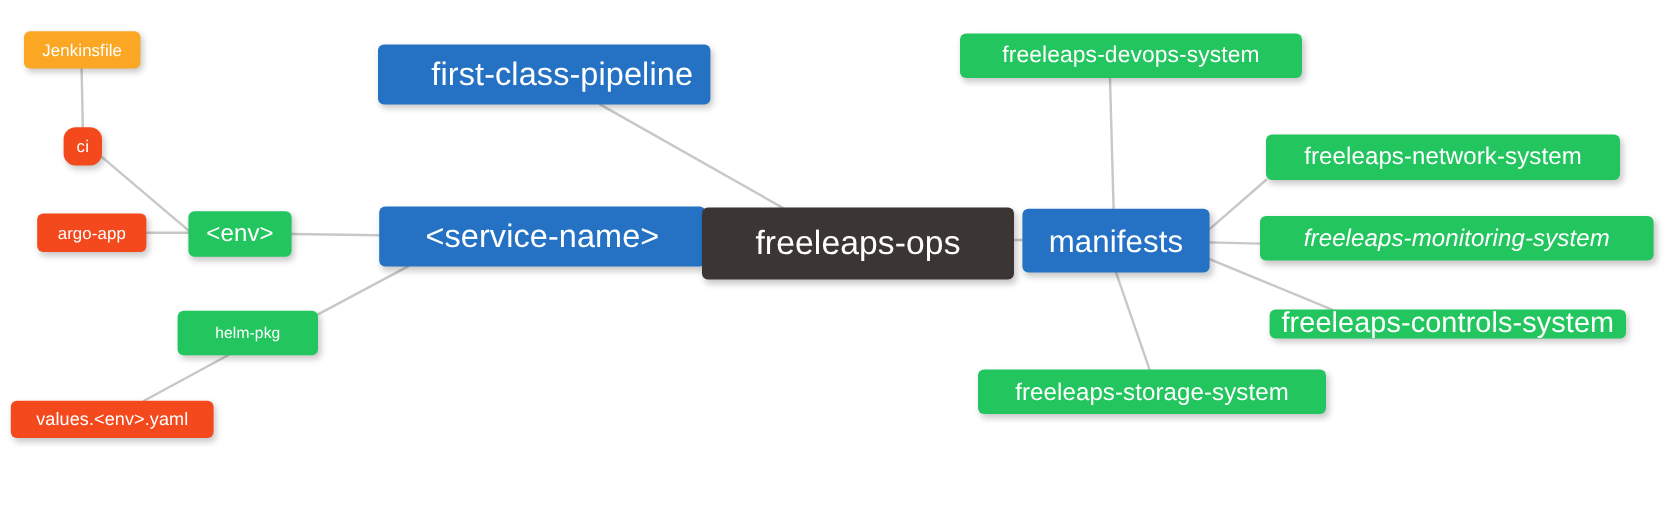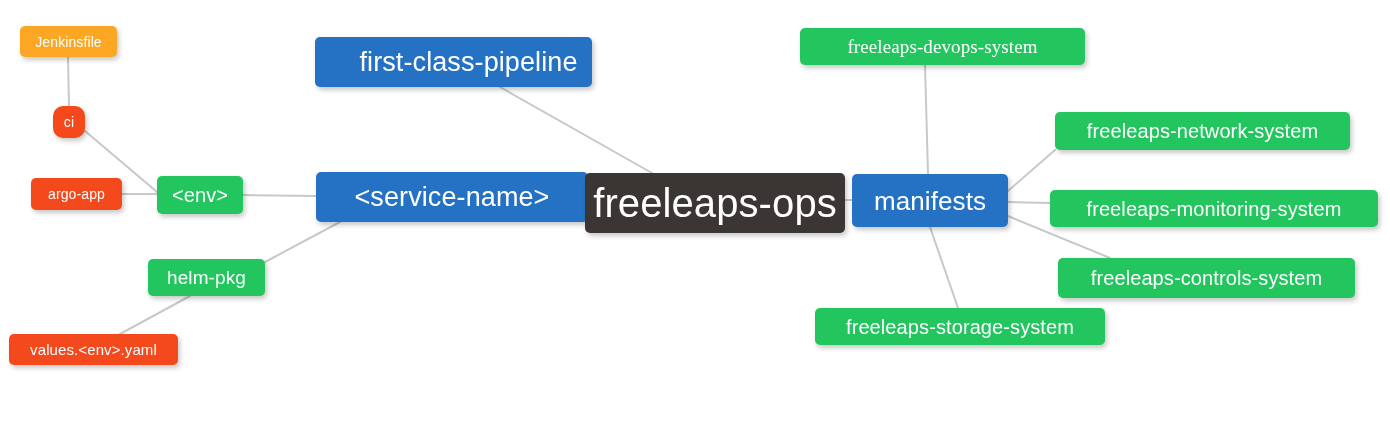--- a/index.html
+++ b/index.html
@@ -64,25 +64,25 @@
       <path d="M 1008,191 L 1055,150" stroke="#c8c8c8" stroke-width="2" fill="none" stroke-linecap="round"></path>
       <path d="M 1008,202 L 1050,203" stroke="#c8c8c8" stroke-width="2" fill="none" stroke-linecap="round"></path>
       <path d="M 1008,216 L 1110,258" stroke="#c8c8c8" stroke-width="2" fill="none" stroke-linecap="round"></path>
       <path d="M 930,227 L 958,308" stroke="#c8c8c8" stroke-width="2" fill="none" stroke-linecap="round"></path>
     </svg>
   <div id="nodes">
       <div class="node n-orange" style="left: 20px; top: 26px; width: 97px; height: 31px; font-size: 14px; text-align: center;">Jenkinsfile</div>
       <div class="node n-red" style="left: 53px; top: 106px; width: 32px; height: 32px; font-size: 14px; border-radius: 10px;">ci</div>
       <div class="node n-red" style="left: 31px; top: 178px; width: 91px; height: 32px; font-size: 14px;">argo-app</div>
       <div class="node n-green" style="left: 157px; top: 176px; width: 86px; height: 38px; font-size: 20px;">&lt;env&gt;</div>
-      <div class="node n-green" style="left: 148px; top: 259px; width: 117px; height: 37px; font-size: 19px;">helm-pkg</div>
+      <div class="node n-green" style="left: 148px; top: 259px; width: 117px; height: 37px; font-size: 13px;">helm-pkg</div>
       <div class="node n-red" style="left: 9px; top: 334px; width: 169px; height: 31px; font-size: 15px;">values.&lt;env&gt;.yaml</div>
       <div class="node n-blue" style="left: 315px; top: 37px; width: 277px; height: 50px; font-size: 27px; padding-left: 40px;">first-class-pipeline</div>
       <div class="node n-blue" style="left: 316px; top: 172px; width: 272px; height: 50px; font-size: 27px;">&lt;service-name&gt;</div>
-      <div class="node n-root" style="left: 585px; top: 173px; width: 260px; height: 60px; font-size: 40px;">freeleaps-ops</div>
+      <div class="node n-root" style="left: 585px; top: 173px; width: 260px; height: 60px; font-size: 28px;">freeleaps-ops</div>
       <div class="node n-blue" style="left: 852px; top: 174px; width: 156px; height: 53px; font-size: 26px;">manifests</div>
-      <div class="node n-green" style="left: 800px; top: 28px; width: 285px; height: 37px; font-size: 19px; font-family: Liberation Serif, serif;">freeleaps-devops-system</div>
+      <div class="node n-green" style="left: 800px; top: 28px; width: 285px; height: 37px; font-size: 19px;">freeleaps-devops-system</div>
       <div class="node n-green" style="left: 1055px; top: 112px; width: 295px; height: 38px; font-size: 20px;">freeleaps-network-system</div>
-      <div class="node n-green" style="left: 1050px; top: 190px; width: 328px; height: 37px; font-size: 20px;">freeleaps-monitoring-system</div>
-      <div class="node n-green" style="left: 1058px; top: 258px; width: 297px; height: 40px; font-size: 20px;">freeleaps-controls-system</div>
+      <div class="node n-green" style="left: 1050px; top: 180px; width: 328px; height: 37px; font-size: 20px; font-style: italic;">freeleaps-monitoring-system</div>
+      <div class="node n-green" style="left: 1058px; top: 258px; width: 297px; height: 24px; font-size: 24px;">freeleaps-controls-system</div>
       <div class="node n-green" style="left: 815px; top: 308px; width: 290px; height: 37px; font-size: 20px;">freeleaps-storage-system</div>
     </div>
 </div>
 
 </body></html>

